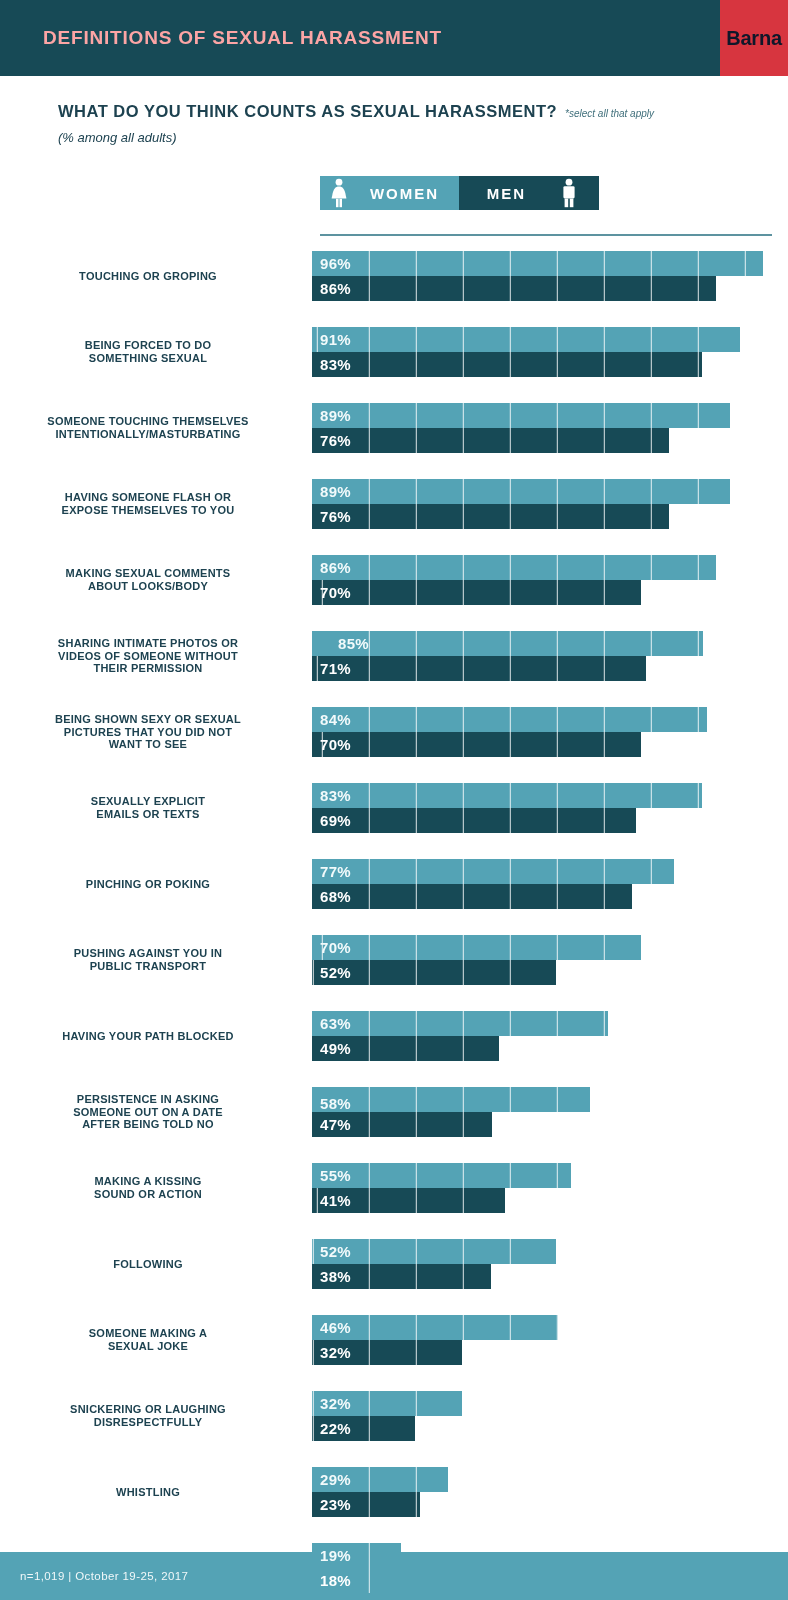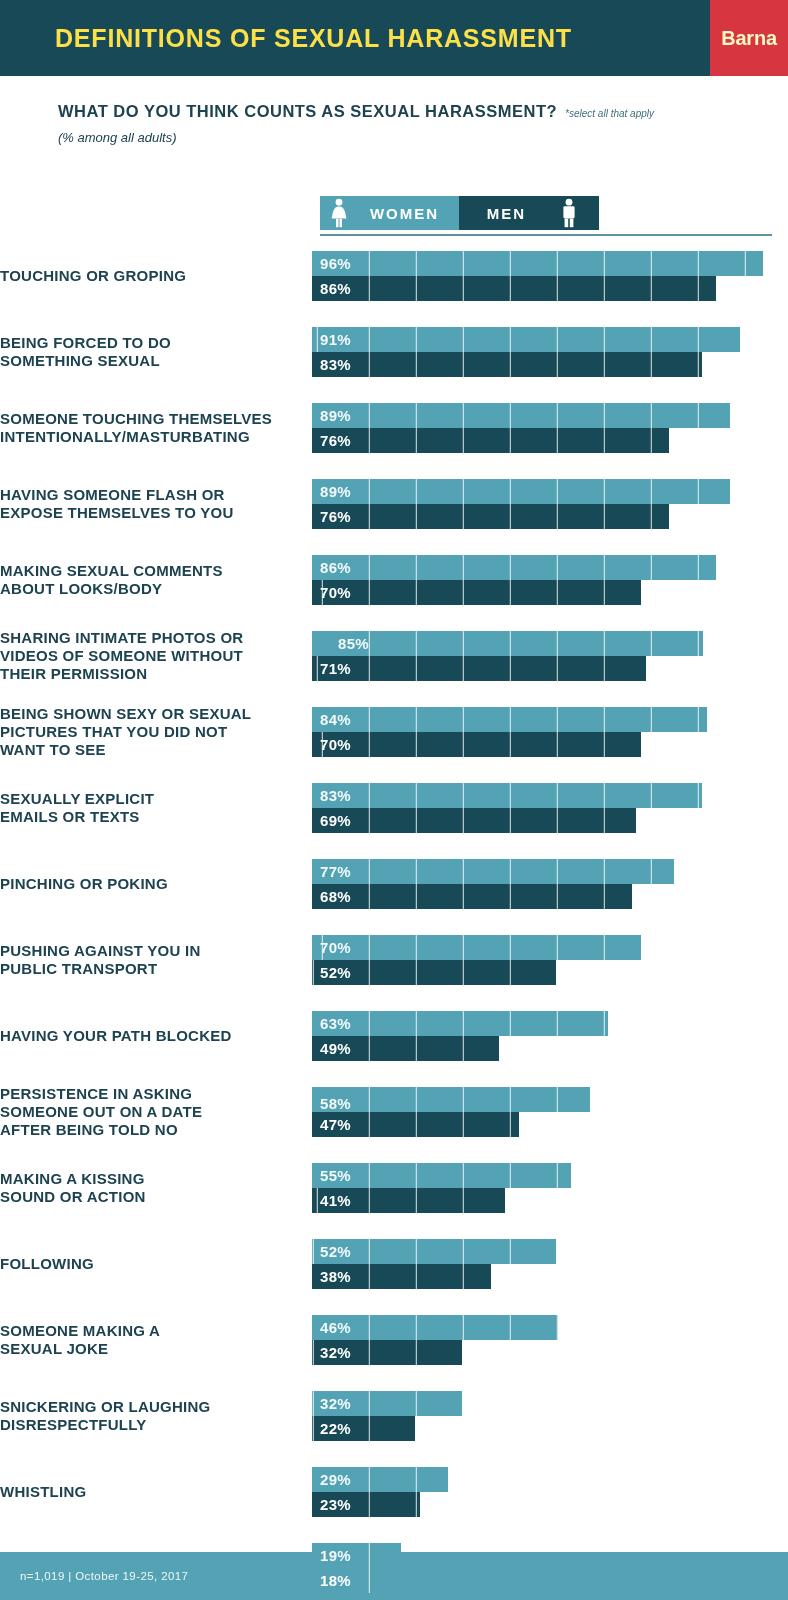--- a/index.html
+++ b/index.html
@@ -31,34 +31,34 @@
     position:relative;
     height:76px;
     background:var(--dark);
     display:flex;
     align-items:stretch;
   }
   .header-title{
     flex:1;
     display:flex;
     align-items:center;
-    padding-left:55px;
-    font-size:25px;
+    padding-left:43px;
+    font-size:19px;
     font-weight:bold;
     letter-spacing:0.8px;
-    color:#fde047;
+    color:#fca5a5;
     white-space:nowrap;
   }
   .brand{
-    width:78px;
+    width:68px;
     background:var(--red);
     display:flex;
     align-items:center;
     justify-content:center;
-    color:#fef9c3;
+    color:#0f172a;
     font-size:20px;
     font-weight:bold;
     letter-spacing:-0.2px;
   }
 
   
   .question-block{
     padding:26px 0 0 58px;
   }
   .question-line{
@@ -83,21 +83,21 @@
     margin-top:9px;
     font-size:13px;
     font-style:italic;
     color:var(--ink);
   }
 
   
   .legend{
     position:absolute;
     left:320px;
-    top:196px;
+    top:176px;
     display:flex;
   }
   .legend-item{
     height:34px;
     display:flex;
     align-items:center;
     color:#ffffff;
     font-size:15px;
     font-weight:bold;
     letter-spacing:2px;
@@ -138,22 +138,22 @@
   .row{
     position:relative;
     display:flex;
     align-items:center;
     min-height:60px;
     margin-bottom:16px;
   }
   .row-label{
     width:312px;
     padding-right:16px;
-    text-align:left;
-    font-size:15px;
+    text-align:center;
+    font-size:11px;
     font-weight:bold;
     letter-spacing:0.25px;
     line-height:1.18;
     color:var(--ink);
     text-transform:uppercase;
   }
   .row-bars{
     position:relative;
     width:470px;
     height:50px;
@@ -432,21 +432,21 @@
         <div class="row-label">
           <div>PERSISTENCE IN ASKING</div>
           <div>SOMEONE OUT ON A DATE</div>
           <div>AFTER BEING TOLD NO</div>
         </div>
         <div class="row-bars">
           <div class="bar bar-women" style="width: 278px; align-items: flex-end;">
             <span class="bar-value">58%</span>
             <span class="gridlines"></span>
           </div>
-          <div class="bar bar-men" style="width: 207px;">
+          <div class="bar bar-men" style="width: 180px;">
             <span class="bar-value">47%</span>
             <span class="gridlines"></span>
           </div>
         </div>
       </div>
       <div class="row">
         <div class="row-label">
           <div>MAKING A KISSING</div>
           <div>SOUND OR ACTION</div>
         </div>

